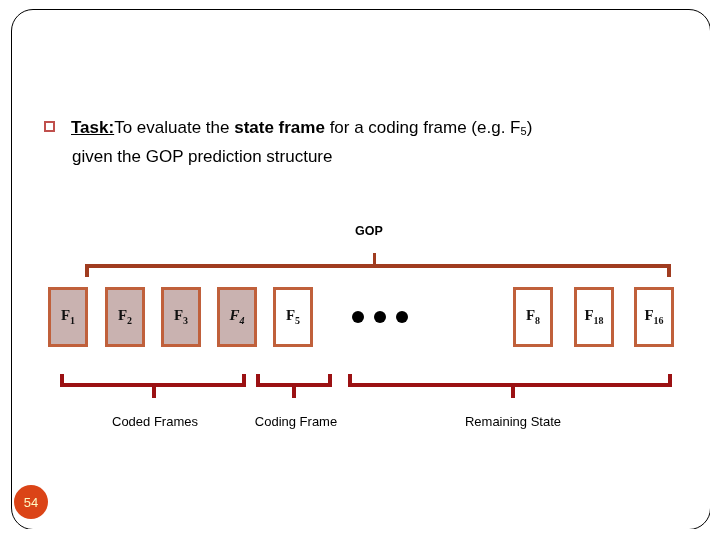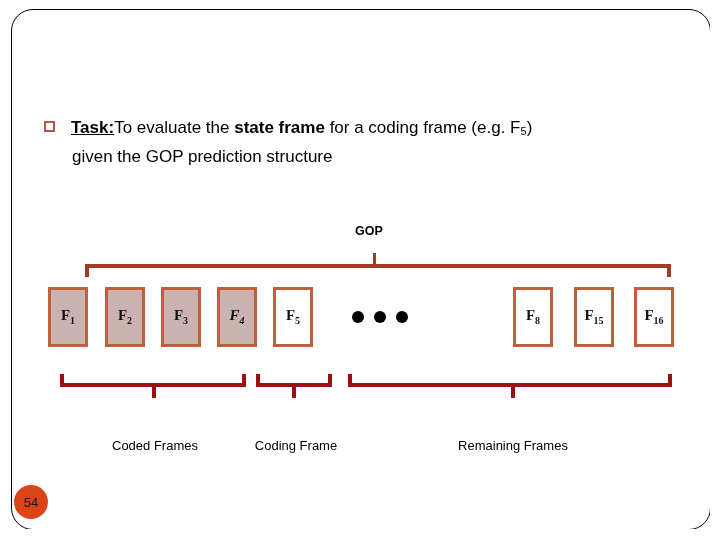--- a/index.html
+++ b/index.html
@@ -181,33 +181,32 @@
     background: #9B1113;
     top: 385px;
   }
   .bb-label {
     position: absolute;
     top: 414px;
     font-size: 13px;
     color: #000000;
     text-align: center;
     white-space: nowrap;
-    margin-top: 24px;
   }
 
   
   #page-badge {
     position: absolute;
     left: 14px;
     top: 485px;
     width: 34px;
     height: 34px;
     border-radius: 50%;
     background: #DB4417;
-    color: #0f172a;
+    color: #fef9c3;
     font-size: 13px;
     display: flex;
     align-items: center;
     justify-content: center;
   }
 </style>
 </head>
 <body>
 
 <div id="slide">
@@ -239,21 +238,21 @@
       <div class="frame filled" style="left: 217px; font-style: italic;">
         <span class="lbl">F<sub>4</sub></span>
       </div>
       <div class="frame" style="left: 273px;">
         <span class="lbl">F<sub>5</sub></span>
       </div>
       <div class="frame" style="left: 513px;">
         <span class="lbl">F<sub>8</sub></span>
       </div>
       <div class="frame" style="left: 574px;">
-        <span class="lbl">F<sub>15</sub></span>
+        <span class="lbl">F<sub>18</sub></span>
       </div>
       <div class="frame" style="left: 634px;">
         <span class="lbl">F<sub>16</sub></span>
       </div>
     </div>
 
   <div id="ellipsis">
       <span class="dot"></span>
       <span class="dot"></span>
       <span class="dot"></span>
@@ -267,21 +266,21 @@
       <div class="bb-label" style="left: 102px; width: 106px;">Coded Frames</div>
       <div class="bb-line" style="left: 256px; width: 76px;"></div>
       <div class="bb-stub" style="left: 256px;"></div>
       <div class="bb-stub" style="left: 328px;"></div>
       <div class="bb-tick" style="left: 292px;"></div>
       <div class="bb-label" style="left: 243px; width: 106px;">Coding Frame</div>
       <div class="bb-line" style="left: 348px; width: 324px;"></div>
       <div class="bb-stub" style="left: 348px;"></div>
       <div class="bb-stub" style="left: 668px;"></div>
       <div class="bb-tick" style="left: 511px;"></div>
-      <div class="bb-label" style="left: 443px; width: 140px;">Remaining Frames</div>
+      <div class="bb-label" style="left: 443px; width: 140px;">Remaining State</div>
     </div>
 
   <div id="page-badge">54</div>
 
   <div class="border-mask-right"></div>
   <div class="border-mask-bottom"></div>
 
 </div>
 
 </body></html>

